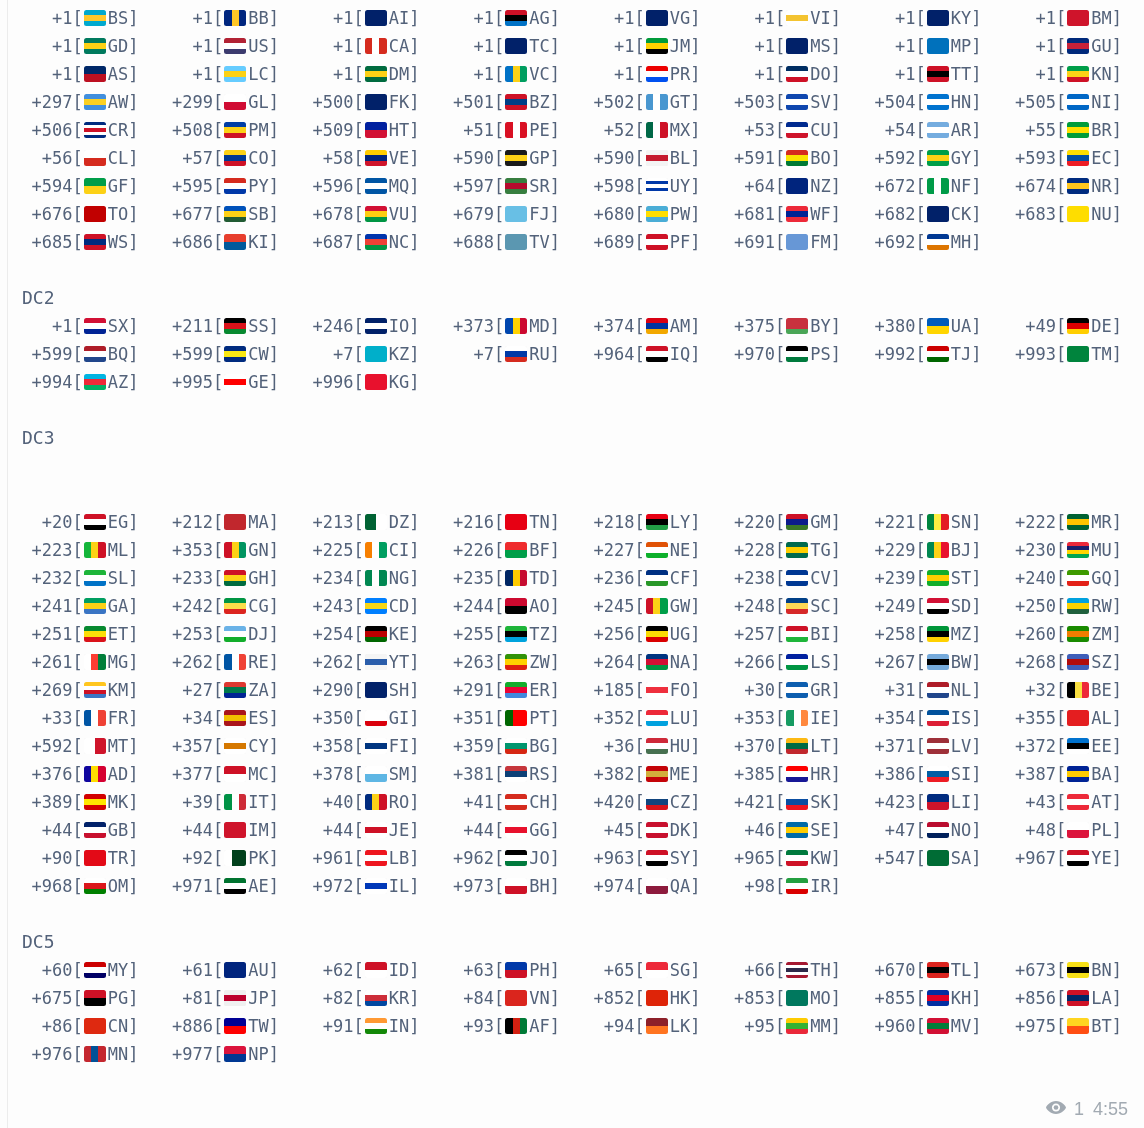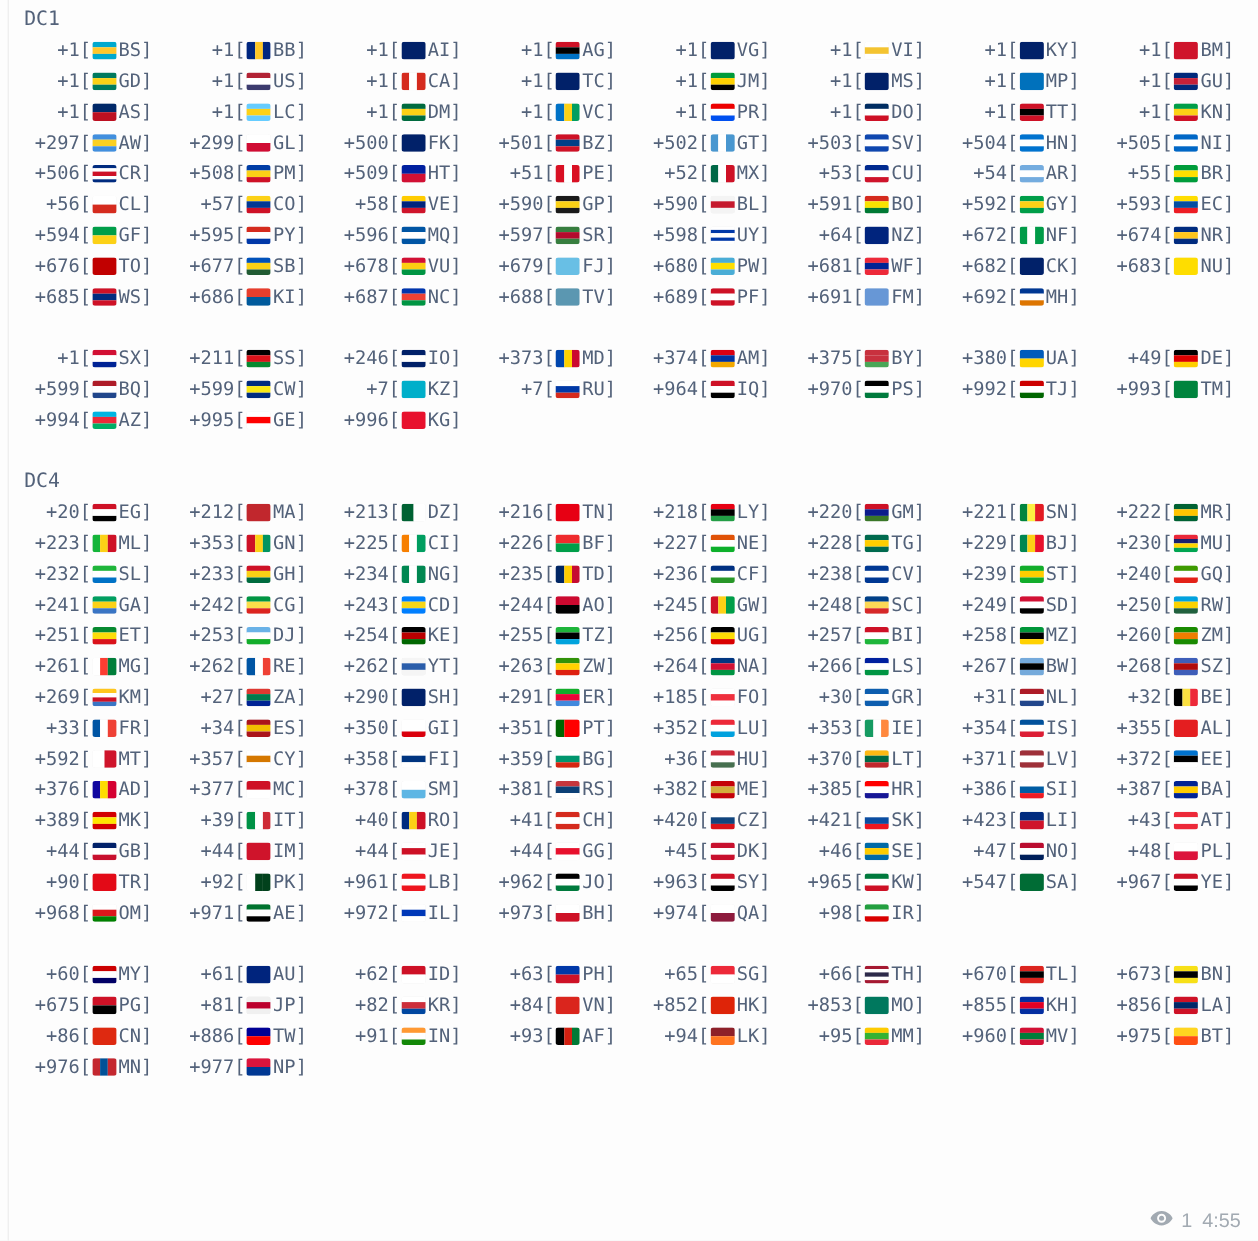--- a/index.html
+++ b/index.html
@@ -43,21 +43,20 @@
   .meta .views{margin-right:2px;}
   .eye{display:inline-block;}
 </style>
 </head>
 <body>
 
 <div class="edge-line"></div>
 
 <div class="message">
     <div class="section">
-      <div class="sec-title">DC1</div>
       <div class="row">
         <span class="cell"><span class="num">+1</span><span class="br">[</span><span class="flag"><span class="stripe" style="background: rgb(0, 169, 206);"></span><span class="stripe" style="background: rgb(255, 199, 44);"></span><span class="stripe" style="background: rgb(0, 169, 206);"></span></span><span class="cc">BS</span><span class="br">]</span></span>
         <span class="cell"><span class="num">+1</span><span class="br">[</span><span class="flag v"><span class="stripe" style="background: rgb(0, 38, 127);"></span><span class="stripe" style="background: rgb(255, 199, 38);"></span><span class="stripe" style="background: rgb(0, 38, 127);"></span></span><span class="cc">BB</span><span class="br">]</span></span>
         <span class="cell"><span class="num">+1</span><span class="br">[</span><span class="flag"><span class="stripe" style="background: rgb(1, 33, 105);"></span></span><span class="cc">AI</span><span class="br">]</span></span>
         <span class="cell"><span class="num">+1</span><span class="br">[</span><span class="flag"><span class="stripe" style="background: rgb(206, 17, 38);"></span><span class="stripe" style="background: rgb(0, 0, 0);"></span><span class="stripe" style="background: rgb(0, 114, 198);"></span></span><span class="cc">AG</span><span class="br">]</span></span>
         <span class="cell"><span class="num">+1</span><span class="br">[</span><span class="flag"><span class="stripe" style="background: rgb(1, 33, 105);"></span></span><span class="cc">VG</span><span class="br">]</span></span>
         <span class="cell"><span class="num">+1</span><span class="br">[</span><span class="flag"><span class="stripe" style="background: rgb(255, 255, 255);"></span><span class="stripe" style="background: rgb(244, 196, 49);"></span><span class="stripe" style="background: rgb(255, 255, 255);"></span></span><span class="cc">VI</span><span class="br">]</span></span>
         <span class="cell"><span class="num">+1</span><span class="br">[</span><span class="flag"><span class="stripe" style="background: rgb(1, 33, 105);"></span></span><span class="cc">KY</span><span class="br">]</span></span>
         <span class="cell"><span class="num">+1</span><span class="br">[</span><span class="flag"><span class="stripe" style="background: rgb(207, 20, 43);"></span></span><span class="cc">BM</span><span class="br">]</span></span>
       </div>
@@ -135,20 +134,21 @@
         <span class="cell"><span class="num">+685</span><span class="br">[</span><span class="flag"><span class="stripe" style="background: rgb(206, 17, 38);"></span><span class="stripe" style="background: rgb(0, 43, 127);"></span><span class="stripe" style="background: rgb(206, 17, 38);"></span></span><span class="cc">WS</span><span class="br">]</span></span>
         <span class="cell"><span class="num">+686</span><span class="br">[</span><span class="flag"><span class="stripe" style="background: rgb(231, 62, 45);"></span><span class="stripe" style="background: rgb(0, 90, 156);"></span></span><span class="cc">KI</span><span class="br">]</span></span>
         <span class="cell"><span class="num">+687</span><span class="br">[</span><span class="flag"><span class="stripe" style="background: rgb(0, 53, 173);"></span><span class="stripe" style="background: rgb(237, 65, 53);"></span><span class="stripe" style="background: rgb(0, 149, 67);"></span></span><span class="cc">NC</span><span class="br">]</span></span>
         <span class="cell"><span class="num">+688</span><span class="br">[</span><span class="flag"><span class="stripe" style="background: rgb(91, 151, 177);"></span></span><span class="cc">TV</span><span class="br">]</span></span>
         <span class="cell"><span class="num">+689</span><span class="br">[</span><span class="flag"><span class="stripe" style="background: rgb(206, 17, 38);"></span><span class="stripe" style="background: rgb(255, 255, 255);"></span><span class="stripe" style="background: rgb(206, 17, 38);"></span></span><span class="cc">PF</span><span class="br">]</span></span>
         <span class="cell"><span class="num">+691</span><span class="br">[</span><span class="flag"><span class="stripe" style="background: rgb(103, 151, 214);"></span></span><span class="cc">FM</span><span class="br">]</span></span>
         <span class="cell"><span class="num">+692</span><span class="br">[</span><span class="flag"><span class="stripe" style="background: rgb(0, 56, 147);"></span><span class="stripe" style="background: rgb(255, 255, 255);"></span><span class="stripe" style="background: rgb(221, 117, 0);"></span></span><span class="cc">MH</span><span class="br">]</span></span>
       </div>
     </div>
     <div class="section">
+      <div class="sec-title">DC2</div>
       <div class="row">
         <span class="cell"><span class="num">+1</span><span class="br">[</span><span class="flag"><span class="stripe" style="background: rgb(210, 16, 52);"></span><span class="stripe" style="background: rgb(255, 255, 255);"></span><span class="stripe" style="background: rgb(0, 35, 149);"></span></span><span class="cc">SX</span><span class="br">]</span></span>
         <span class="cell"><span class="num">+211</span><span class="br">[</span><span class="flag"><span class="stripe" style="background: rgb(0, 0, 0);"></span><span class="stripe" style="background: rgb(218, 18, 26);"></span><span class="stripe" style="background: rgb(7, 137, 48);"></span></span><span class="cc">SS</span><span class="br">]</span></span>
         <span class="cell"><span class="num">+246</span><span class="br">[</span><span class="flag"><span class="stripe" style="background: rgb(1, 33, 105);"></span><span class="stripe" style="background: rgb(255, 255, 255);"></span><span class="stripe" style="background: rgb(1, 33, 105);"></span></span><span class="cc">IO</span><span class="br">]</span></span>
         <span class="cell"><span class="num">+373</span><span class="br">[</span><span class="flag v"><span class="stripe" style="background: rgb(0, 70, 174);"></span><span class="stripe" style="background: rgb(255, 210, 0);"></span><span class="stripe" style="background: rgb(204, 9, 47);"></span></span><span class="cc">MD</span><span class="br">]</span></span>
         <span class="cell"><span class="num">+374</span><span class="br">[</span><span class="flag"><span class="stripe" style="background: rgb(217, 0, 18);"></span><span class="stripe" style="background: rgb(0, 51, 160);"></span><span class="stripe" style="background: rgb(242, 168, 0);"></span></span><span class="cc">AM</span><span class="br">]</span></span>
         <span class="cell"><span class="num">+375</span><span class="br">[</span><span class="flag"><span class="stripe" style="background: rgb(200, 49, 62);"></span><span class="stripe" style="background: rgb(200, 49, 62);"></span><span class="stripe" style="background: rgb(74, 166, 87);"></span></span><span class="cc">BY</span><span class="br">]</span></span>
         <span class="cell"><span class="num">+380</span><span class="br">[</span><span class="flag"><span class="stripe" style="background: rgb(0, 91, 187);"></span><span class="stripe" style="background: rgb(255, 213, 0);"></span></span><span class="cc">UA</span><span class="br">]</span></span>
         <span class="cell"><span class="num">+49</span><span class="br">[</span><span class="flag"><span class="stripe" style="background: rgb(0, 0, 0);"></span><span class="stripe" style="background: rgb(221, 0, 0);"></span><span class="stripe" style="background: rgb(255, 206, 0);"></span></span><span class="cc">DE</span><span class="br">]</span></span>
       </div>
@@ -161,22 +161,24 @@
         <span class="cell"><span class="num">+970</span><span class="br">[</span><span class="flag"><span class="stripe" style="background: rgb(0, 0, 0);"></span><span class="stripe" style="background: rgb(255, 255, 255);"></span><span class="stripe" style="background: rgb(0, 122, 61);"></span></span><span class="cc">PS</span><span class="br">]</span></span>
         <span class="cell"><span class="num">+992</span><span class="br">[</span><span class="flag"><span class="stripe" style="background: rgb(204, 0, 0);"></span><span class="stripe" style="background: rgb(255, 255, 255);"></span><span class="stripe" style="background: rgb(0, 102, 0);"></span></span><span class="cc">TJ</span><span class="br">]</span></span>
         <span class="cell"><span class="num">+993</span><span class="br">[</span><span class="flag"><span class="stripe" style="background: rgb(0, 132, 61);"></span></span><span class="cc">TM</span><span class="br">]</span></span>
       </div>
       <div class="row">
         <span class="cell"><span class="num">+994</span><span class="br">[</span><span class="flag"><span class="stripe" style="background: rgb(0, 181, 226);"></span><span class="stripe" style="background: rgb(237, 41, 57);"></span><span class="stripe" style="background: rgb(0, 175, 102);"></span></span><span class="cc">AZ</span><span class="br">]</span></span>
         <span class="cell"><span class="num">+995</span><span class="br">[</span><span class="flag"><span class="stripe" style="background: rgb(255, 255, 255);"></span><span class="stripe" style="background: rgb(255, 0, 0);"></span><span class="stripe" style="background: rgb(255, 255, 255);"></span></span><span class="cc">GE</span><span class="br">]</span></span>
         <span class="cell"><span class="num">+996</span><span class="br">[</span><span class="flag"><span class="stripe" style="background: rgb(232, 17, 45);"></span></span><span class="cc">KG</span><span class="br">]</span></span>
       </div>
     </div>
+    <div class="section empty">
+      <div class="sec-title">DC3</div>
+    </div>
     <div class="section">
-      <div class="sec-title">DC4</div>
       <div class="row">
         <span class="cell"><span class="num">+20</span><span class="br">[</span><span class="flag"><span class="stripe" style="background: rgb(206, 17, 38);"></span><span class="stripe" style="background: rgb(255, 255, 255);"></span><span class="stripe" style="background: rgb(0, 0, 0);"></span></span><span class="cc">EG</span><span class="br">]</span></span>
         <span class="cell"><span class="num">+212</span><span class="br">[</span><span class="flag"><span class="stripe" style="background: rgb(193, 39, 45);"></span></span><span class="cc">MA</span><span class="br">]</span></span>
         <span class="cell"><span class="num">+213</span><span class="br">[</span><span class="flag v"><span class="stripe" style="background: rgb(0, 98, 51);"></span><span class="stripe" style="background: rgb(255, 255, 255);"></span></span><span class="cc">DZ</span><span class="br">]</span></span>
         <span class="cell"><span class="num">+216</span><span class="br">[</span><span class="flag"><span class="stripe" style="background: rgb(231, 0, 19);"></span></span><span class="cc">TN</span><span class="br">]</span></span>
         <span class="cell"><span class="num">+218</span><span class="br">[</span><span class="flag"><span class="stripe" style="background: rgb(231, 0, 19);"></span><span class="stripe" style="background: rgb(0, 0, 0);"></span><span class="stripe" style="background: rgb(35, 158, 70);"></span></span><span class="cc">LY</span><span class="br">]</span></span>
         <span class="cell"><span class="num">+220</span><span class="br">[</span><span class="flag"><span class="stripe" style="background: rgb(206, 17, 38);"></span><span class="stripe" style="background: rgb(12, 28, 140);"></span><span class="stripe" style="background: rgb(58, 119, 40);"></span></span><span class="cc">GM</span><span class="br">]</span></span>
         <span class="cell"><span class="num">+221</span><span class="br">[</span><span class="flag v"><span class="stripe" style="background: rgb(0, 133, 63);"></span><span class="stripe" style="background: rgb(253, 239, 66);"></span><span class="stripe" style="background: rgb(227, 27, 35);"></span></span><span class="cc">SN</span><span class="br">]</span></span>
         <span class="cell"><span class="num">+222</span><span class="br">[</span><span class="flag"><span class="stripe" style="background: rgb(0, 98, 51);"></span><span class="stripe" style="background: rgb(255, 196, 0);"></span><span class="stripe" style="background: rgb(0, 98, 51);"></span></span><span class="cc">MR</span><span class="br">]</span></span>
       </div>
@@ -303,20 +305,21 @@
       <div class="row">
         <span class="cell"><span class="num">+968</span><span class="br">[</span><span class="flag"><span class="stripe" style="background: rgb(255, 255, 255);"></span><span class="stripe" style="background: rgb(219, 22, 27);"></span><span class="stripe" style="background: rgb(0, 128, 0);"></span></span><span class="cc">OM</span><span class="br">]</span></span>
         <span class="cell"><span class="num">+971</span><span class="br">[</span><span class="flag"><span class="stripe" style="background: rgb(0, 115, 47);"></span><span class="stripe" style="background: rgb(255, 255, 255);"></span><span class="stripe" style="background: rgb(0, 0, 0);"></span></span><span class="cc">AE</span><span class="br">]</span></span>
         <span class="cell"><span class="num">+972</span><span class="br">[</span><span class="flag"><span class="stripe" style="background: rgb(255, 255, 255);"></span><span class="stripe" style="background: rgb(0, 56, 184);"></span><span class="stripe" style="background: rgb(255, 255, 255);"></span></span><span class="cc">IL</span><span class="br">]</span></span>
         <span class="cell"><span class="num">+973</span><span class="br">[</span><span class="flag"><span class="stripe" style="background: rgb(255, 255, 255);"></span><span class="stripe" style="background: rgb(206, 17, 38);"></span></span><span class="cc">BH</span><span class="br">]</span></span>
         <span class="cell"><span class="num">+974</span><span class="br">[</span><span class="flag"><span class="stripe" style="background: rgb(255, 255, 255);"></span><span class="stripe" style="background: rgb(141, 27, 61);"></span></span><span class="cc">QA</span><span class="br">]</span></span>
         <span class="cell"><span class="num">+98</span><span class="br">[</span><span class="flag"><span class="stripe" style="background: rgb(35, 159, 64);"></span><span class="stripe" style="background: rgb(255, 255, 255);"></span><span class="stripe" style="background: rgb(218, 0, 0);"></span></span><span class="cc">IR</span><span class="br">]</span></span>
       </div>
     </div>
     <div class="section">
+      <div class="sec-title">DC5</div>
       <div class="row">
         <span class="cell"><span class="num">+60</span><span class="br">[</span><span class="flag"><span class="stripe" style="background: rgb(204, 0, 1);"></span><span class="stripe" style="background: rgb(255, 255, 255);"></span><span class="stripe" style="background: rgb(1, 0, 102);"></span></span><span class="cc">MY</span><span class="br">]</span></span>
         <span class="cell"><span class="num">+61</span><span class="br">[</span><span class="flag"><span class="stripe" style="background: rgb(0, 36, 125);"></span></span><span class="cc">AU</span><span class="br">]</span></span>
         <span class="cell"><span class="num">+62</span><span class="br">[</span><span class="flag"><span class="stripe" style="background: rgb(206, 17, 38);"></span><span class="stripe" style="background: rgb(255, 255, 255);"></span></span><span class="cc">ID</span><span class="br">]</span></span>
         <span class="cell"><span class="num">+63</span><span class="br">[</span><span class="flag"><span class="stripe" style="background: rgb(0, 56, 168);"></span><span class="stripe" style="background: rgb(206, 17, 38);"></span></span><span class="cc">PH</span><span class="br">]</span></span>
         <span class="cell"><span class="num">+65</span><span class="br">[</span><span class="flag"><span class="stripe" style="background: rgb(237, 41, 57);"></span><span class="stripe" style="background: rgb(255, 255, 255);"></span></span><span class="cc">SG</span><span class="br">]</span></span>
         <span class="cell"><span class="num">+66</span><span class="br">[</span><span class="flag"><span class="stripe" style="background: rgb(165, 25, 49);"></span><span class="stripe" style="background: rgb(255, 255, 255);"></span><span class="stripe" style="background: rgb(45, 42, 74);"></span><span class="stripe" style="background: rgb(255, 255, 255);"></span><span class="stripe" style="background: rgb(165, 25, 49);"></span></span><span class="cc">TH</span><span class="br">]</span></span>
         <span class="cell"><span class="num">+670</span><span class="br">[</span><span class="flag"><span class="stripe" style="background: rgb(220, 36, 31);"></span><span class="stripe" style="background: rgb(0, 0, 0);"></span><span class="stripe" style="background: rgb(220, 36, 31);"></span></span><span class="cc">TL</span><span class="br">]</span></span>
         <span class="cell"><span class="num">+673</span><span class="br">[</span><span class="flag"><span class="stripe" style="background: rgb(247, 224, 23);"></span><span class="stripe" style="background: rgb(0, 0, 0);"></span><span class="stripe" style="background: rgb(247, 224, 23);"></span></span><span class="cc">BN</span><span class="br">]</span></span>
       </div>

